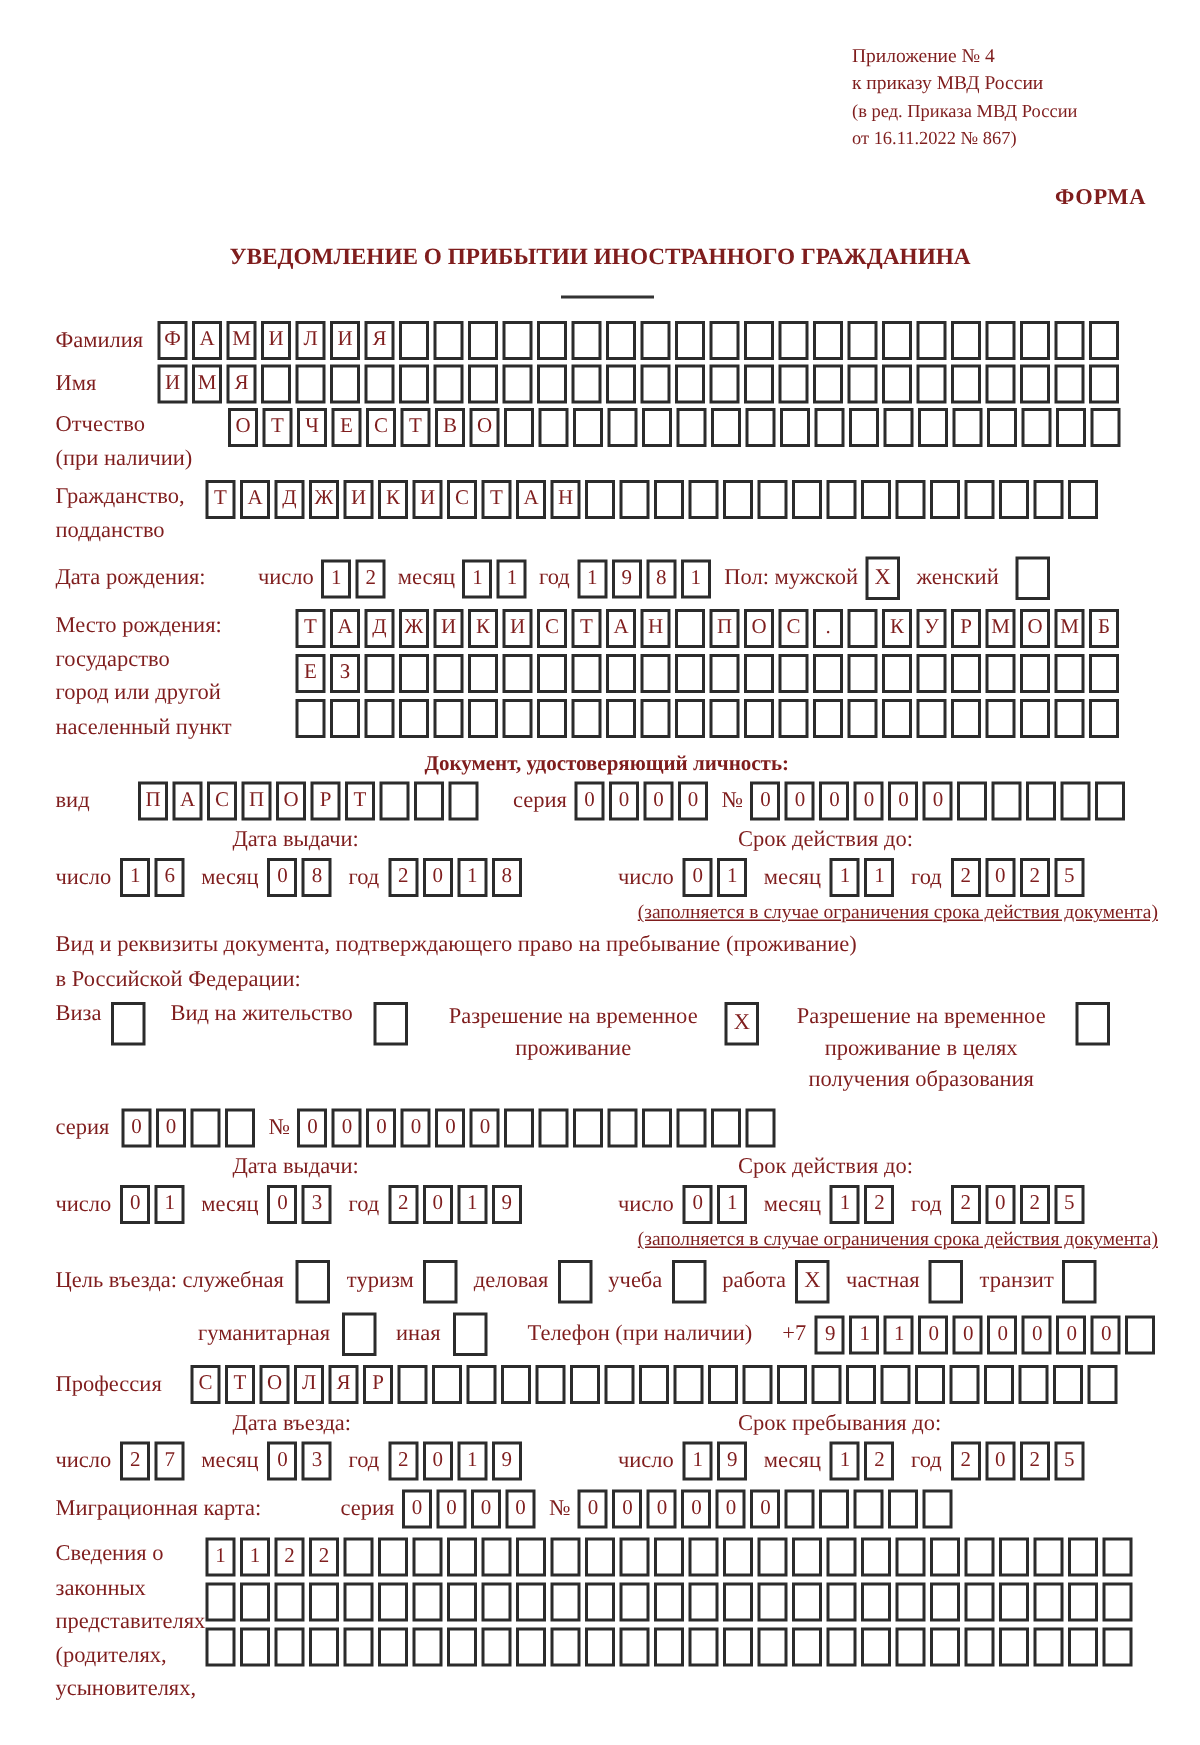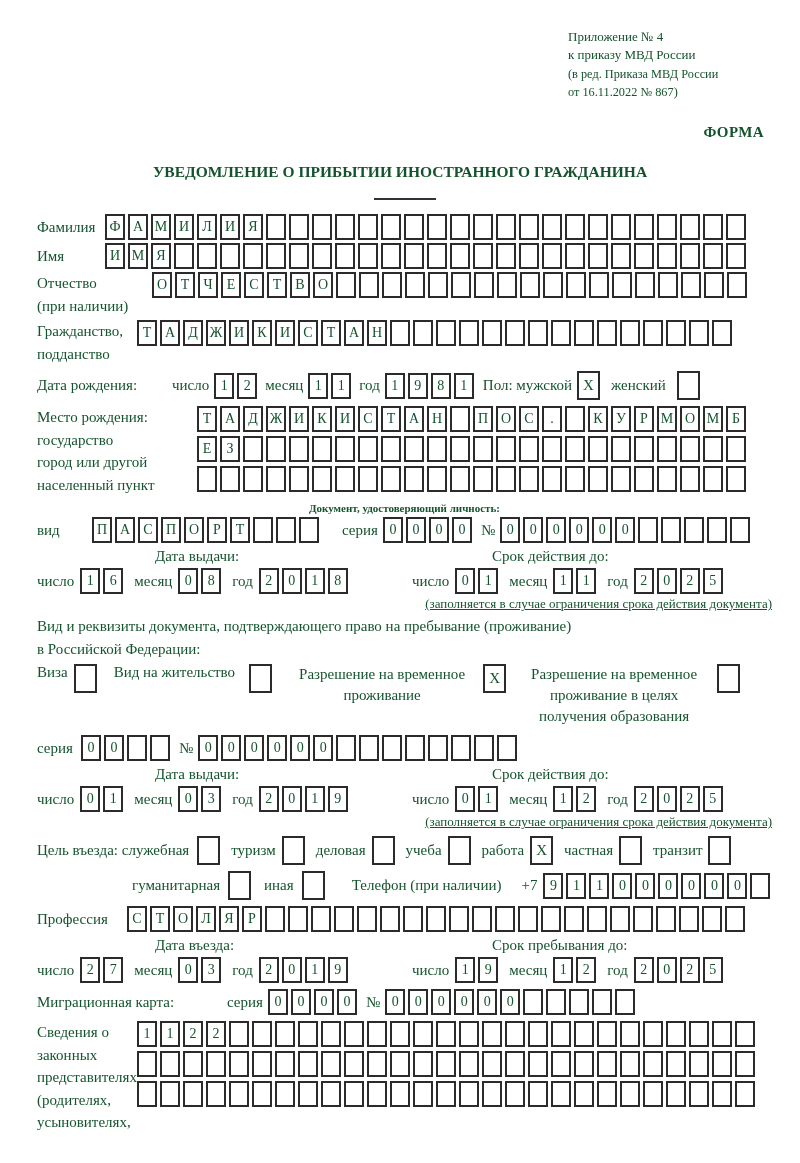--- a/index.html
+++ b/index.html
@@ -1,18 +1,18 @@
 <!DOCTYPE html>
 <html lang="ru"><head>
 <meta charset="utf-8">
 <style>
   * { box-sizing: border-box; margin: 0; padding: 0; }
   html,body { background:#ffffff; }
   .page {
-    width: 800px; height: 1163px; background: #fff; color: #14532d;
+    width: 800px; height: 1163px; background: #fff; color: #7f1d1d;
     font-family: "Liberation Serif", "DejaVu Serif", serif;
     overflow: hidden; position: relative; margin: 0 auto;
   }
   .top-note { padding-top: 28px; margin-left: 568px; font-size: 13px; line-height: 1.42; }
   .top-note .sub { font-size: 12.3px; margin-top: 1px; }
   .forma { text-align: right; padding-right: 36px; font-weight: 700; font-size: 15px; margin-top: 22px; letter-spacing: .4px; }
   .title { text-align: center; font-weight: 700; font-size: 15.5px; line-height: 1.5; margin-top: 19px; }
   .blank-line { display: inline-block; width: 62px; height: 4px; border-bottom: 2px solid #333; margin-left: 10px; }
   .sec { font-weight: 700; font-size: 14.6px; margin: 18px 26px 0 37px; }
   .form { margin: 4px 28px 0 37px; font-size: 15px; }
@@ -21,21 +21,21 @@
   .lbl, .sublbl { flex: 0 0 auto; }
   .sublbl { margin: 0 5px; }
   .cells { display: inline-flex; flex: 0 0 auto; }
   .cell {
     flex: 0 0 auto; width: 20px; height: 26px; border: 2px solid #2b2b2b;
     margin-right: 3px; text-align: center; font-size: 14px; line-height: 22px;
   }
   .cb .cell { width: 23px; height: 29px; line-height: 25px; font-size: 15px; }
   .stack { display: flex; flex-direction: column; gap: 4px; }
   .lblcol { display: flex; flex-direction: column; line-height: 1.5; flex: 0 0 auto; }
-  .center-b { text-align: center; font-weight: 700; font-size: 11px; margin-top: 6px; }
+  .center-b { text-align: center; font-weight: 700; font-size: 14px; margin-top: 6px; }
   .two-col { display: flex; margin-top: 3px; align-items: center; }
   .col-l { flex: 0 0 375px; }
   .col-r { flex: 1; }
   .heads { margin-top: 5px; }
   .heads .col-l { padding-left: 118px; }
   .heads .col-r { padding-left: 80px; }
   .dg { display: inline-flex; align-items: center; }
   .note-r { text-align: right; font-size: 13px; margin-top: 2px; text-decoration: underline; }
   .plain { margin-top: 6px; }
   .ctr { text-align: center; line-height: 1.4; display: inline-block; white-space: normal; }

